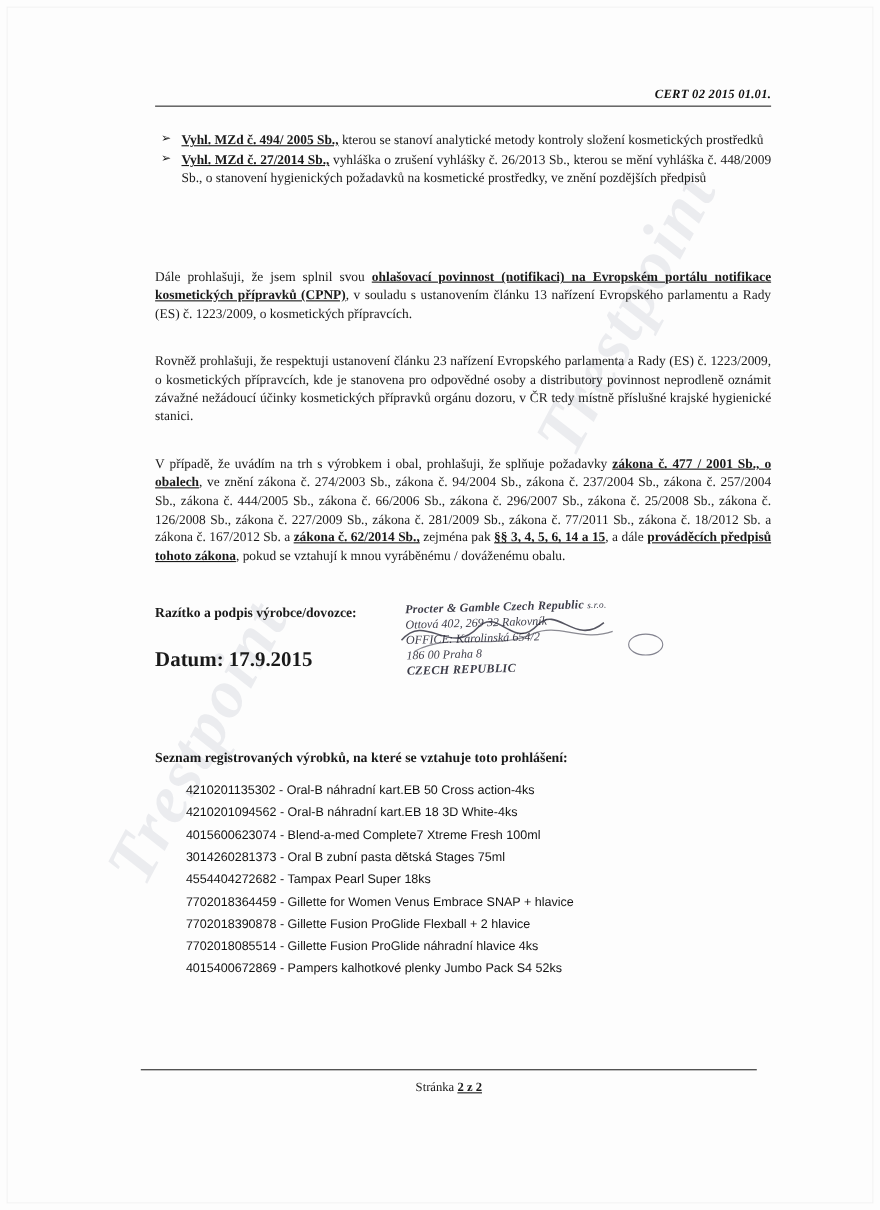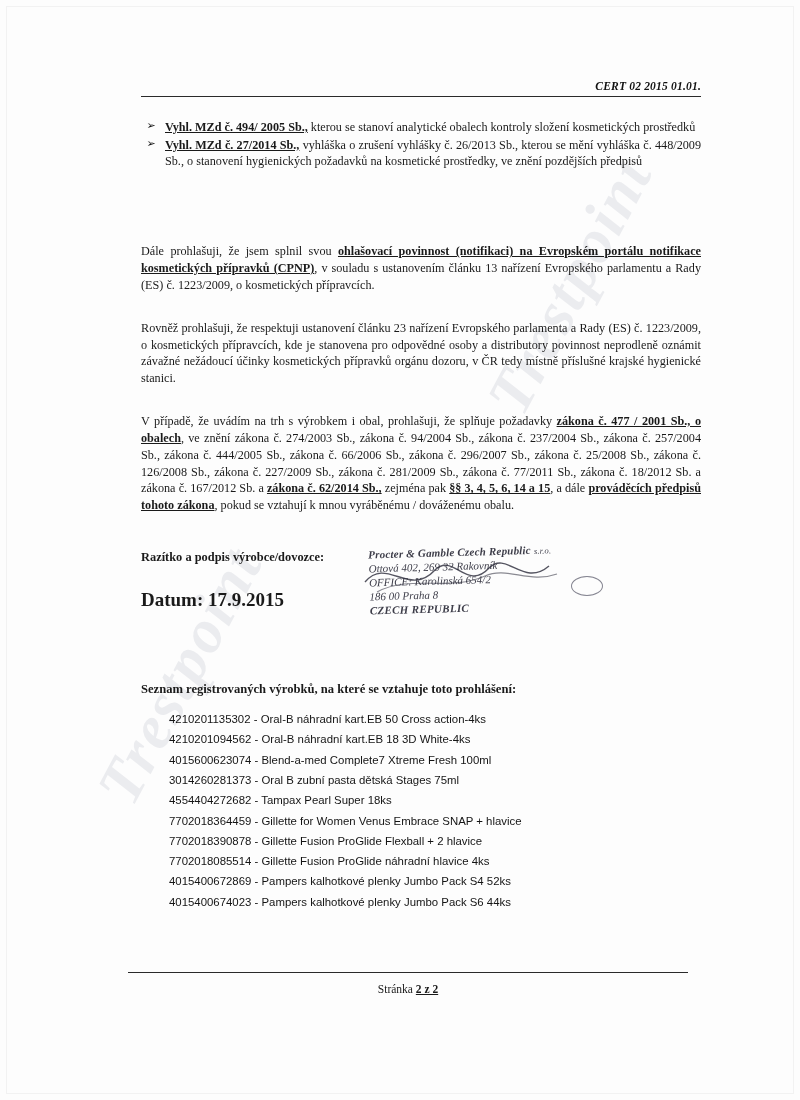--- a/index.html
+++ b/index.html
@@ -191,21 +191,21 @@
   <div class="watermark wm-2">Trestpoint</div>
 
   <div class="content">
 
     <div class="doc-code">CERT 02 2015 01.01.</div>
     <div class="header-rule"></div>
 
     <div class="bullets">
       <div class="bullet-row">
         <span class="bullet-mark">➢</span>
-        <span class="bullet-text"><b>Vyhl. MZd č. 494/ 2005 Sb.,</b><span> kterou se stanoví analytické obalech kontroly složení kosmetických prostředků</span></span>
+        <span class="bullet-text"><b>Vyhl. MZd č. 494/ 2005 Sb.,</b><span> kterou se stanoví analytické metody kontroly složení kosmetických prostředků</span></span>
       </div>
       <div class="bullet-row">
         <span class="bullet-mark">➢</span>
         <span class="bullet-text"><b>Vyhl. MZd č. 27/2014 Sb.,</b><span> vyhláška o zrušení vyhlášky č. 26/2013 Sb., kterou se mění vyhláška č. 448/2009 Sb., o stanovení hygienických požadavků na kosmetické prostředky, ve znění pozdějších předpisů</span></span>
       </div>
     </div>
 
     <div class="para para-1">
       <span>Dále prohlašuji, že jsem splnil svou </span><b>ohlašovací povinnost (notifikaci) na Evropském portálu notifikace kosmetických přípravků (CPNP)</b><span>, v souladu s ustanovením článku 13 nařízení Evropského parlamentu a Rady (ES) č. 1223/2009, o kosmetických přípravcích.</span>
     </div>
@@ -242,21 +242,20 @@
     <div class="prod-list">
       <div>4210201135302 - Oral-B náhradní kart.EB 50 Cross action-4ks</div>
       <div>4210201094562 - Oral-B náhradní kart.EB 18 3D White-4ks</div>
       <div>4015600623074 - Blend-a-med Complete7 Xtreme Fresh 100ml</div>
       <div>3014260281373 - Oral B zubní pasta dětská Stages 75ml</div>
       <div>4554404272682 - Tampax Pearl Super 18ks</div>
       <div>7702018364459 - Gillette for Women Venus Embrace SNAP + hlavice</div>
       <div>7702018390878 - Gillette Fusion ProGlide Flexball + 2 hlavice</div>
       <div>7702018085514 - Gillette Fusion ProGlide náhradní hlavice 4ks</div>
       <div>4015400672869 - Pampers kalhotkové plenky Jumbo Pack S4 52ks</div>
-      <div>4015400674023 - Pampers kalhotkové plenky Jumbo Pack S6 44ks</div>
     </div>
 
   </div>
 
   <div class="footer">
     <div class="footer-rule"></div>
     <div class="footer-text"><span>Stránka </span><b>2 z 2</b></div>
   </div>
 </div>
 

